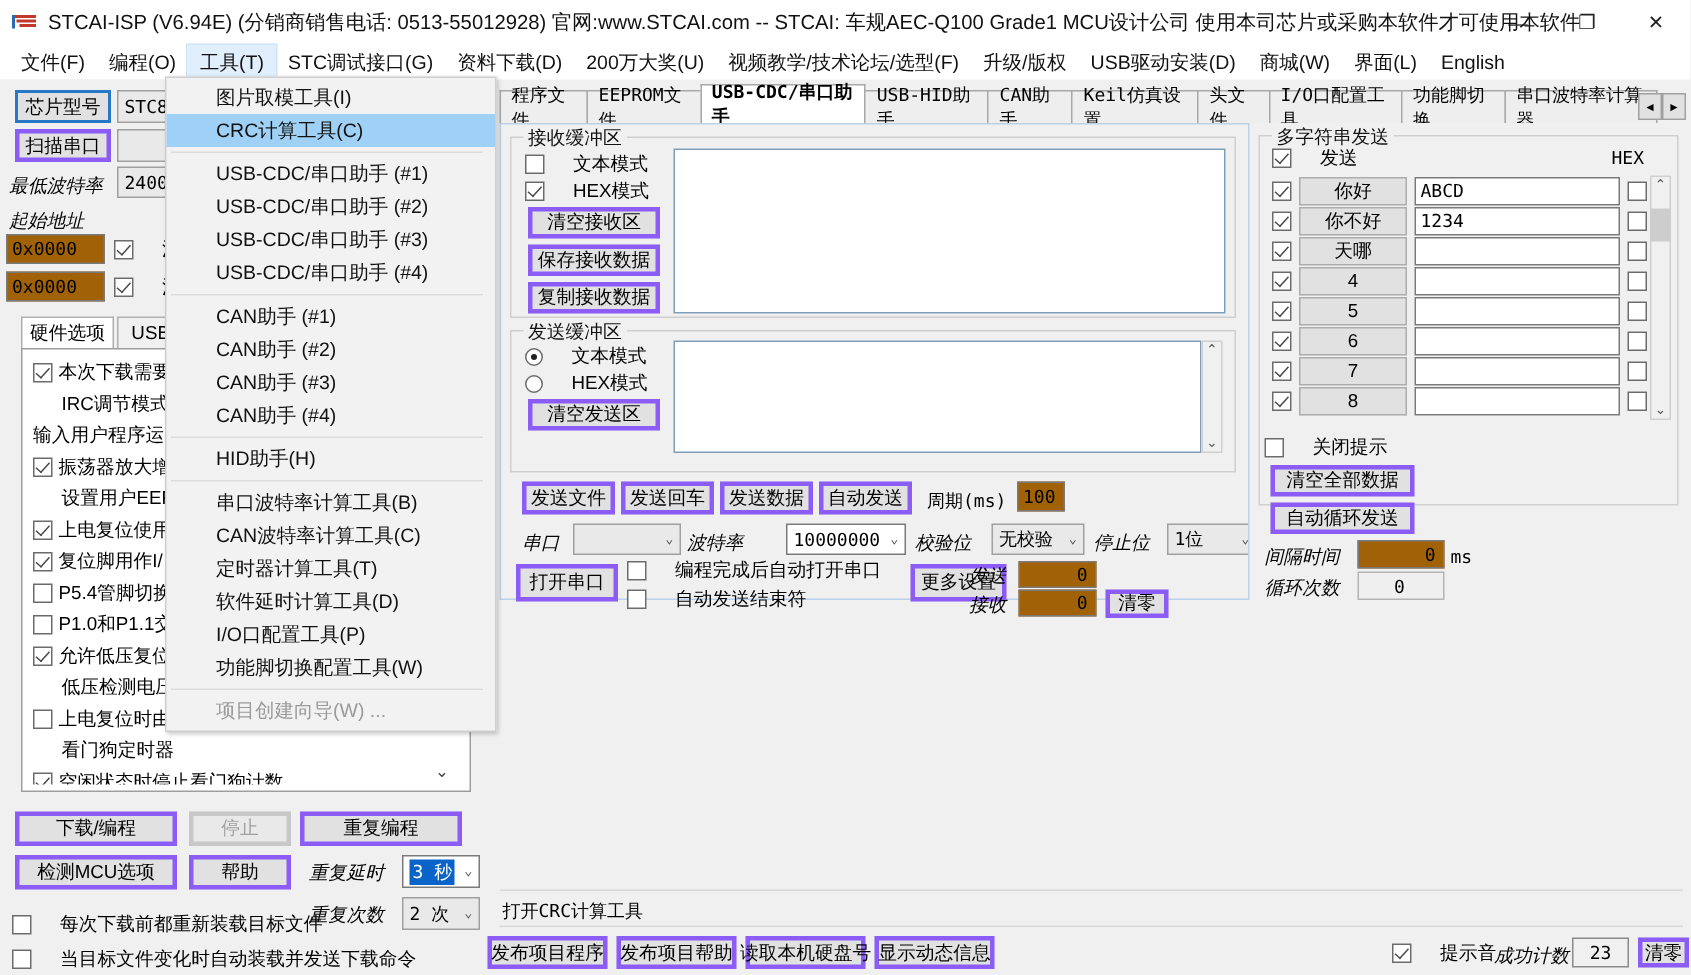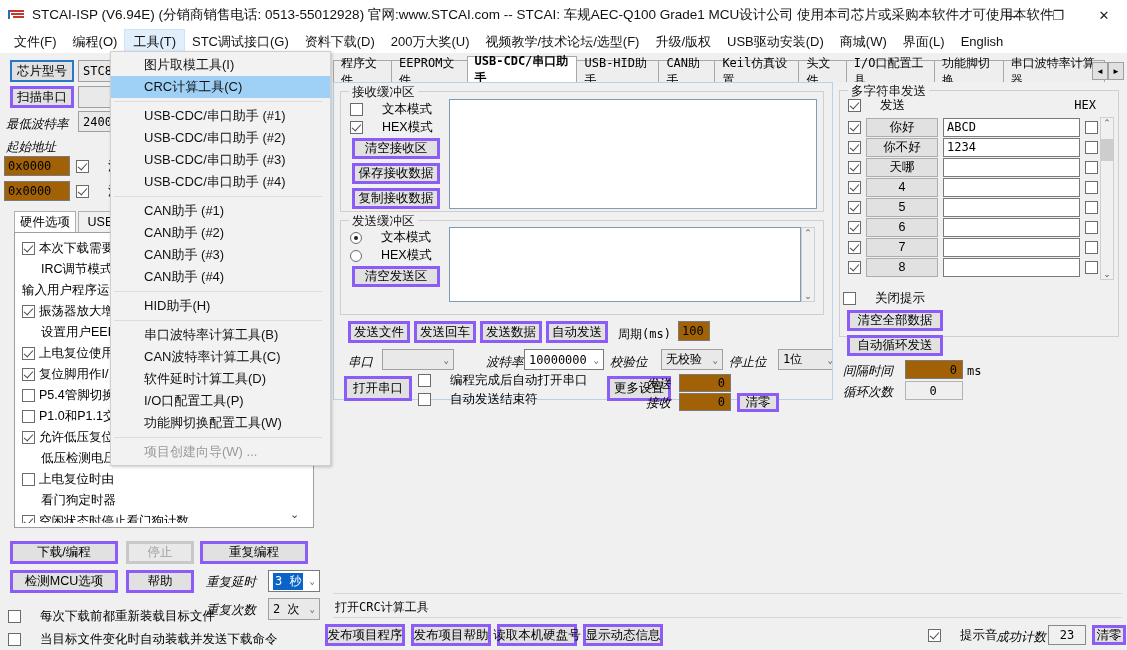--- a/index.html
+++ b/index.html
@@ -345,21 +345,21 @@
     <div class="btn" style="position:absolute;left:212px;top:238px;width:62px;height:22px;">自动发送</div>
     <div class="lblm" style="left:284px;top:243px;">周期(ms)</div>
     <div class="txt" style="position:absolute;left:344px;top:238px;width:32px;height:20px;">100</div>
 
     <div class="lbl" style="left:14px;top:271px;">串口</div>
     <div class="combo" style="position:absolute;left:48px;top:266px;width:72px;height:21px;">
       <span></span>
       <span class="arw">⌄</span>
     </div>
 
-    <div class="lbl" style="left:152px;top:271px;">波特率</div>
+    <div class="lbl" style="left:124px;top:271px;">波特率</div>
     <div class="combo white" style="position:absolute;left:190px;top:266px;width:80px;height:21px;">
       <span>10000000</span>
       <span class="arw">⌄</span>
     </div>
 
     <div class="lbl" style="left:276px;top:271px;">校验位</div>
     <div class="combo" style="position:absolute;left:327px;top:266px;width:62px;height:21px;">
       <span>无校验</span>
       <span class="arw">⌄</span>
     </div>
@@ -504,20 +504,21 @@
       <div class="dd-sep"></div>
       <div class="dd-item">CAN助手 (#1)</div>
       <div class="dd-item">CAN助手 (#2)</div>
       <div class="dd-item">CAN助手 (#3)</div>
       <div class="dd-item">CAN助手 (#4)</div>
       <div class="dd-sep"></div>
       <div class="dd-item">HID助手(H)</div>
       <div class="dd-sep"></div>
       <div class="dd-item">串口波特率计算工具(B)</div>
       <div class="dd-item">CAN波特率计算工具(C)</div>
+      <div class="dd-item">定时器计算工具(T)</div>
       <div class="dd-item">软件延时计算工具(D)</div>
       <div class="dd-item">I/O口配置工具(P)</div>
       <div class="dd-item">功能脚切换配置工具(W)</div>
       <div class="dd-sep"></div>
       <div class="dd-item disabled">项目创建向导(W) ...</div>
     </div>
 
 </div>
 
 </body></html>

